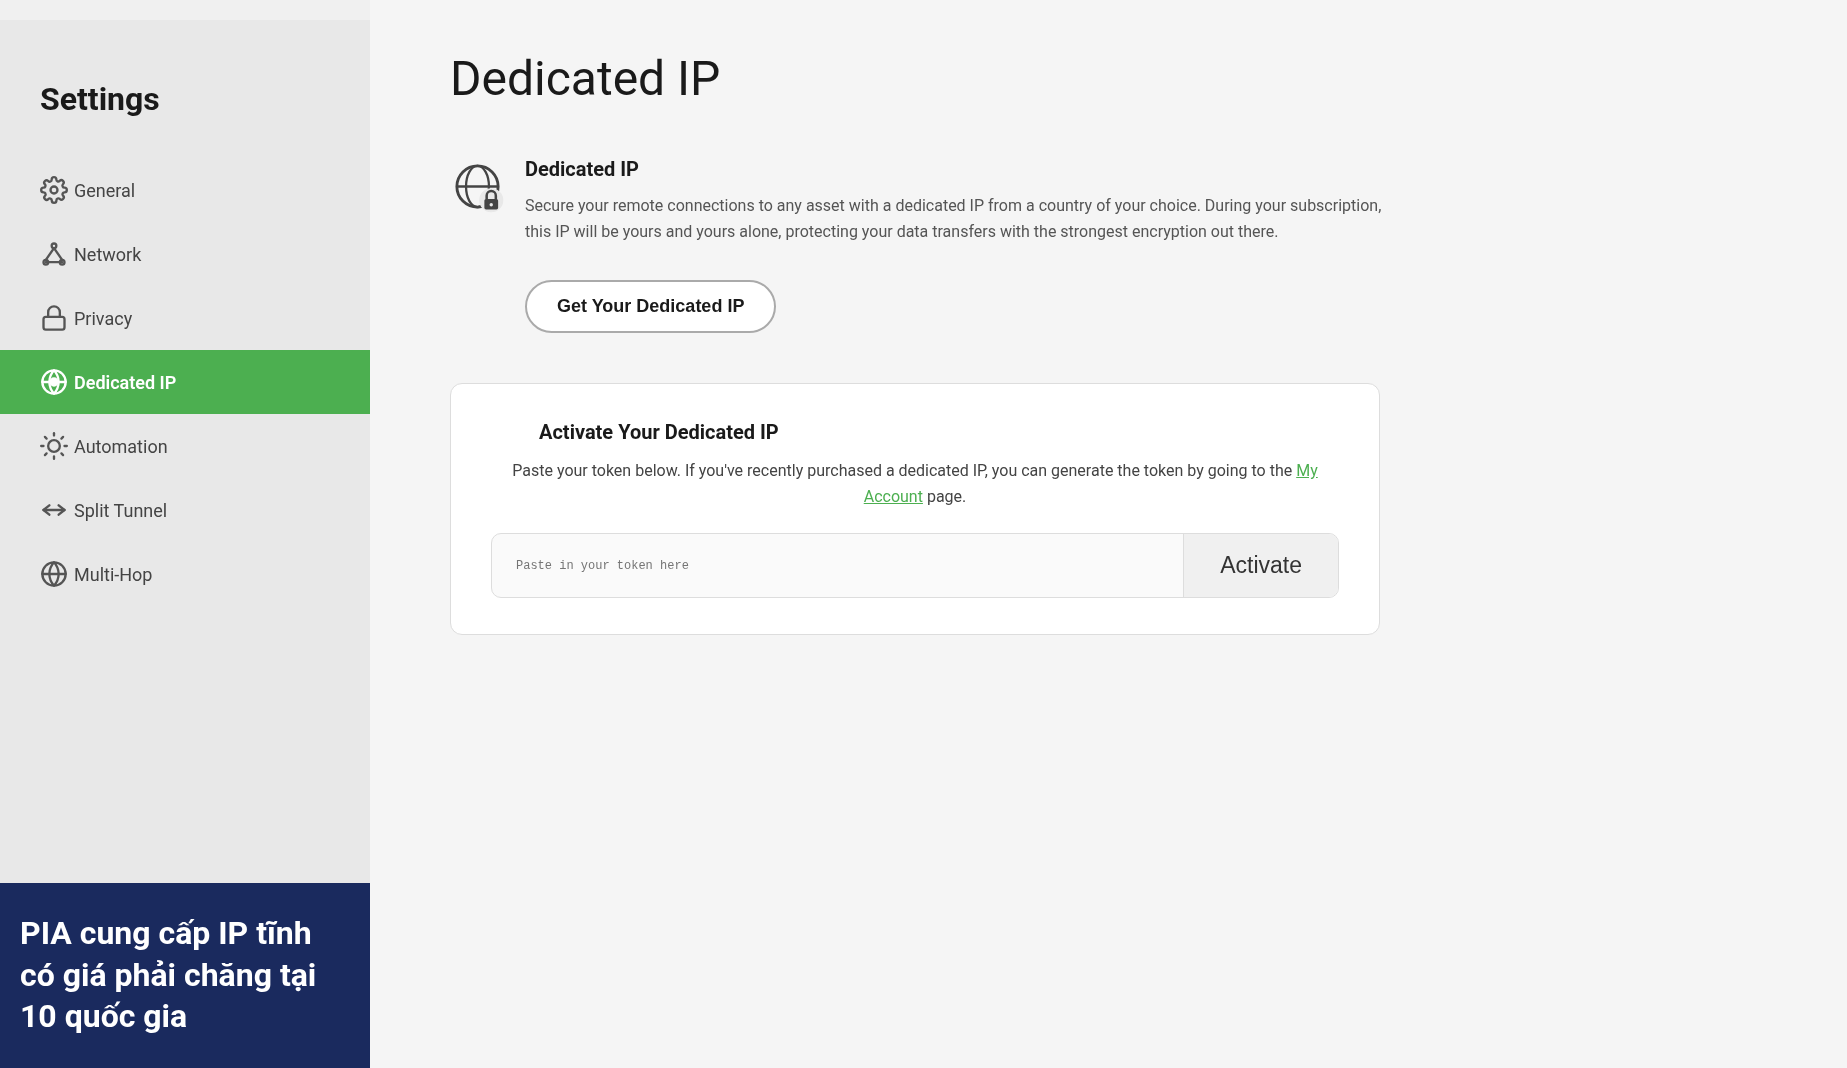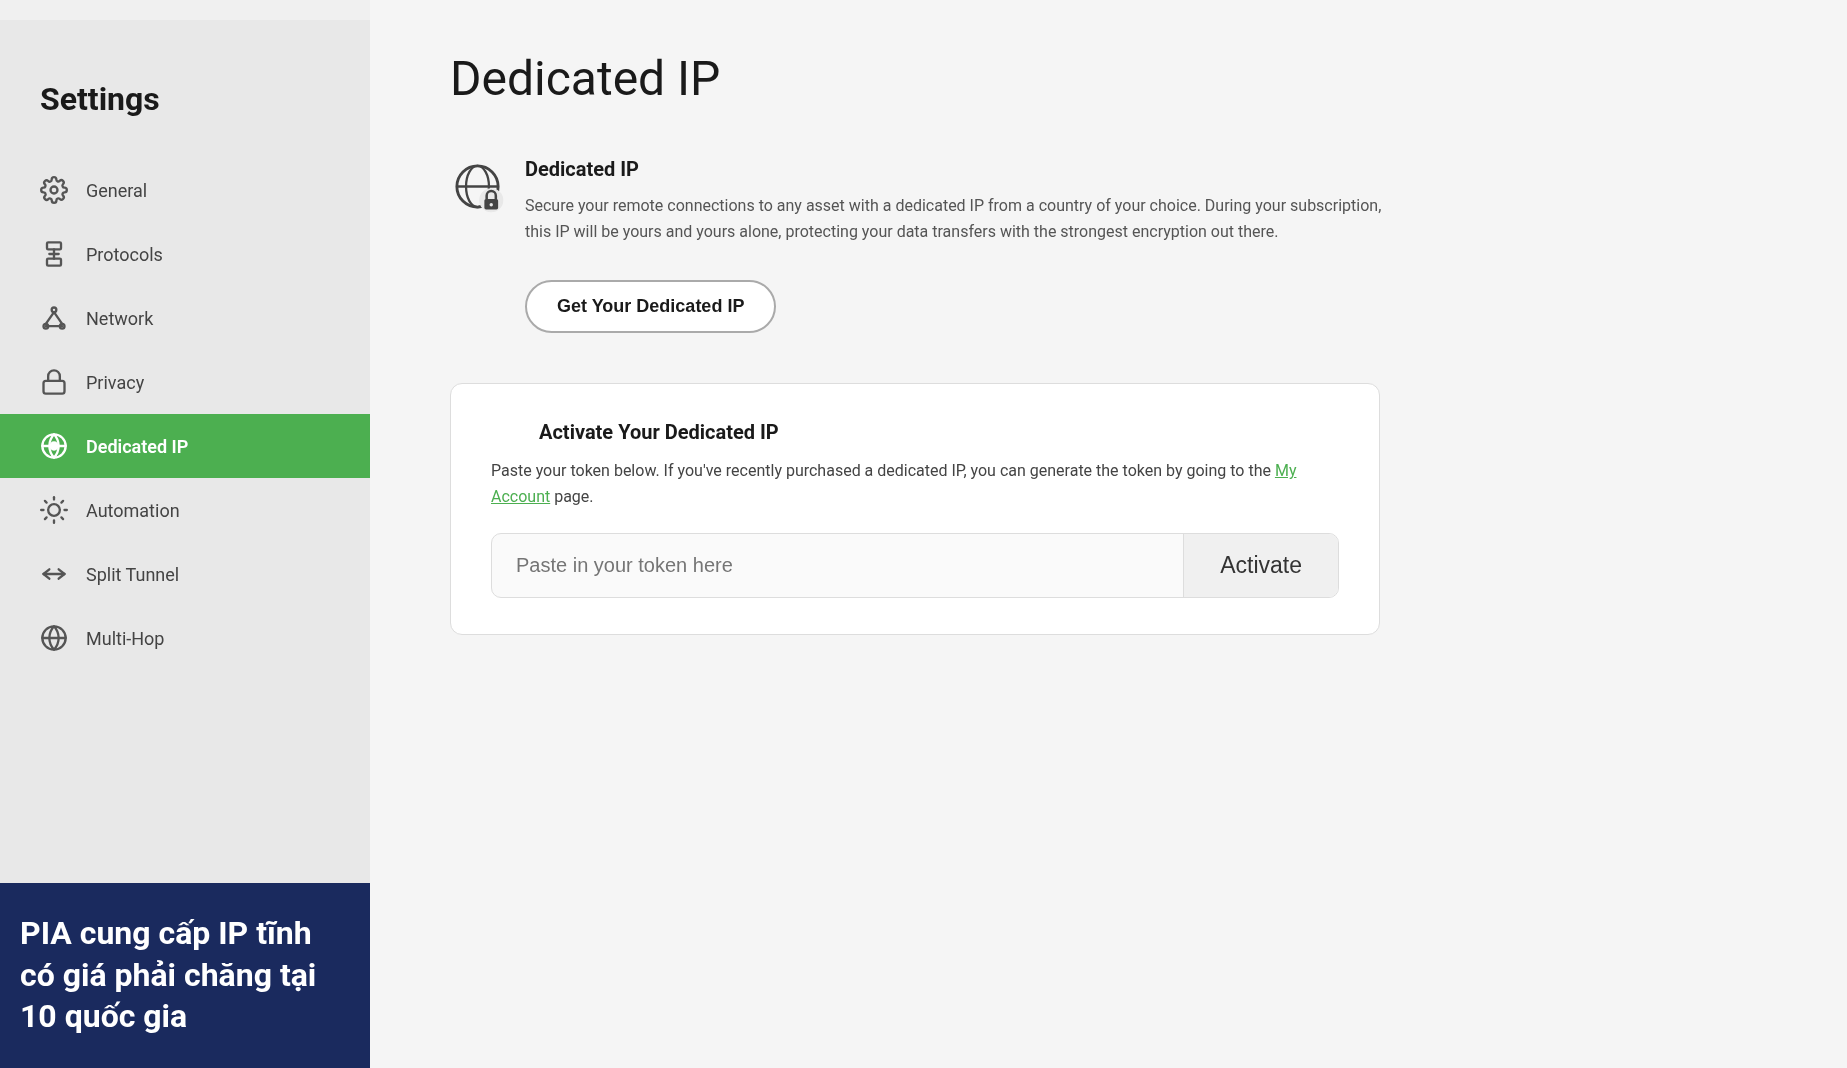--- a/index.html
+++ b/index.html
@@ -36,21 +36,21 @@
       flex: 1;
     }
 
     .sidebar-nav-item {
       display: flex;
       align-items: center;
       padding: 18px 40px;
       cursor: pointer;
       font-size: 18px;
       color: #444;
-      gap: 18px;
+      gap: 6px;
       transition: background 0.15s;
     }
 
     .sidebar-nav-item.active {
       background: #4caf50;
       color: #fff;
       font-weight: 600;
     }
 
     .sidebar-nav-item .nav-icon {
@@ -154,20 +154,21 @@
       color: #1a1a1a;
       margin-bottom: 14px;
       margin-left: 48px;
     }
 
     .activate-description {
       font-size: 16px;
       color: #444;
       line-height: 1.6;
       margin-bottom: 24px;
+      text-align: center;
     }
 
     .activate-description a {
       color: #4caf50;
       text-decoration: underline;
     }
 
     .token-input-row {
       display: flex;
       align-items: center;
@@ -175,23 +176,24 @@
       border-radius: 10px;
       overflow: hidden;
       background: #fafafa;
     }
 
     .token-input {
       flex: 1;
       padding: 20px 24px;
       border: none;
       background: transparent;
-      font-size: 20px;
+      font-size: 12px;
       color: #0f172a;
       outline: none;
+      font-family: Liberation Mono, monospace;
     }
 
     .activate-btn {
       padding: 18px 36px;
       background: #f0f0f0;
       border: none;
       border-left: 1.5px solid #ddd;
       font-size: 23px;
       font-weight: 500;
       color: #333;
@@ -217,31 +219,20 @@
     <li class="sidebar-nav-item">
       <span class="nav-icon">
         <svg viewBox="0 0 24 24" fill="none" stroke="#555" stroke-width="2" stroke-linecap="round" stroke-linejoin="round">
           <circle cx="12" cy="12" r="3"></circle>
           <path d="M19.4 15a1.65 1.65 0 0 0 .33 1.82l.06.06a2 2 0 0 1-2.83 2.83l-.06-.06a1.65 1.65 0 0 0-1.82-.33 1.65 1.65 0 0 0-1 1.51V21a2 2 0 0 1-4 0v-.09A1.65 1.65 0 0 0 9 19.4a1.65 1.65 0 0 0-1.82.33l-.06.06a2 2 0 0 1-2.83-2.83l.06-.06A1.65 1.65 0 0 0 4.68 15a1.65 1.65 0 0 0-1.51-1H3a2 2 0 0 1 0-4h.09A1.65 1.65 0 0 0 4.6 9a1.65 1.65 0 0 0-.33-1.82l-.06-.06a2 2 0 0 1 2.83-2.83l.06.06A1.65 1.65 0 0 0 9 4.68a1.65 1.65 0 0 0 1-1.51V3a2 2 0 0 1 4 0v.09a1.65 1.65 0 0 0 1 1.51 1.65 1.65 0 0 0 1.82-.33l.06-.06a2 2 0 0 1 2.83 2.83l-.06.06A1.65 1.65 0 0 0 19.4 9a1.65 1.65 0 0 0 1.51 1H21a2 2 0 0 1 0 4h-.09a1.65 1.65 0 0 0-1.51 1z"></path>
         </svg>
       </span>
       <span class="nav-label">General</span>
     </li>
 
-    <li class="sidebar-nav-item">
-      <span class="nav-icon">
-        <svg viewBox="0 0 24 24" fill="none" stroke="#555" stroke-width="2" stroke-linecap="round" stroke-linejoin="round">
-          <rect x="6" y="2" width="12" height="6" rx="1"></rect>
-          <rect x="6" y="16" width="12" height="6" rx="1"></rect>
-          <line x1="12" y1="8" x2="12" y2="16"></line>
-          <line x1="8" y1="12" x2="16" y2="12"></line>
-        </svg>
-      </span>
-      <span class="nav-label">Protocols</span>
-    </li>
 
     <li class="sidebar-nav-item">
       <span class="nav-icon">
         <svg viewBox="0 0 24 24" fill="none" stroke="#555" stroke-width="2" stroke-linecap="round" stroke-linejoin="round">
           <circle cx="12" cy="5" r="2"></circle>
           <circle cx="5" cy="19" r="2"></circle>
           <circle cx="19" cy="19" r="2"></circle>
           <line x1="12" y1="7" x2="5" y2="17"></line>
           <line x1="12" y1="7" x2="19" y2="17"></line>
           <line x1="5" y1="19" x2="19" y2="19"></line>

